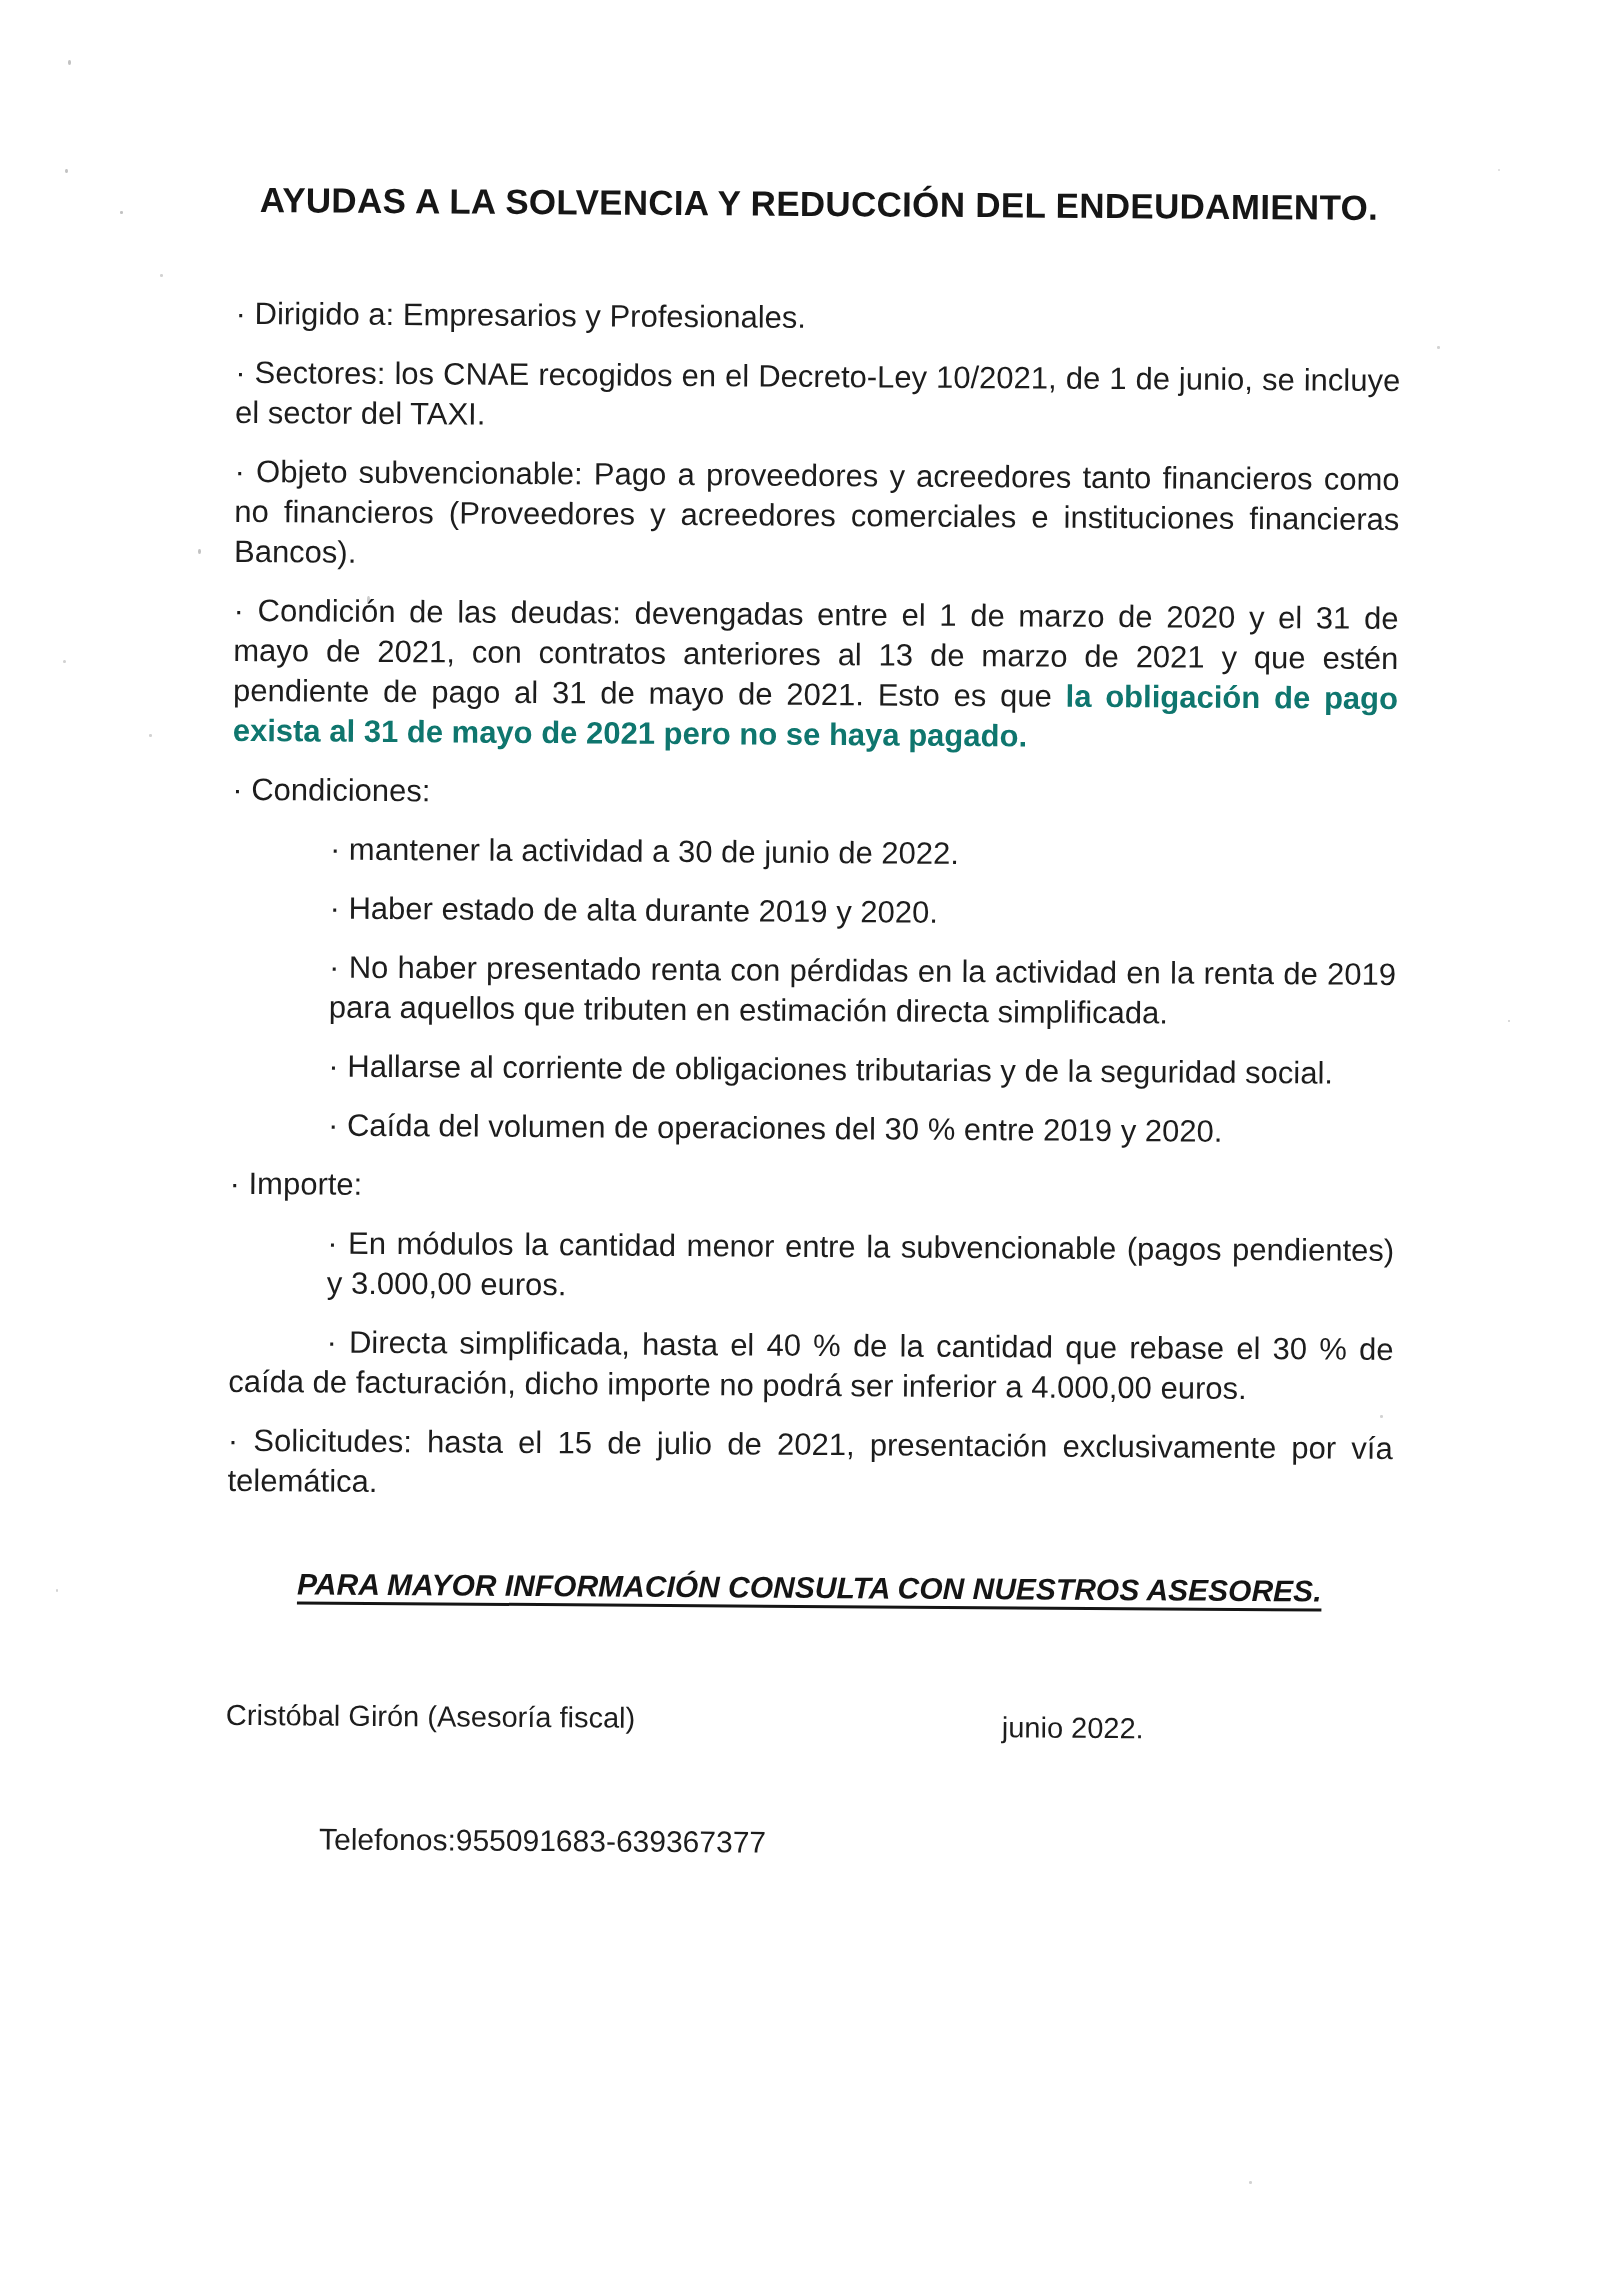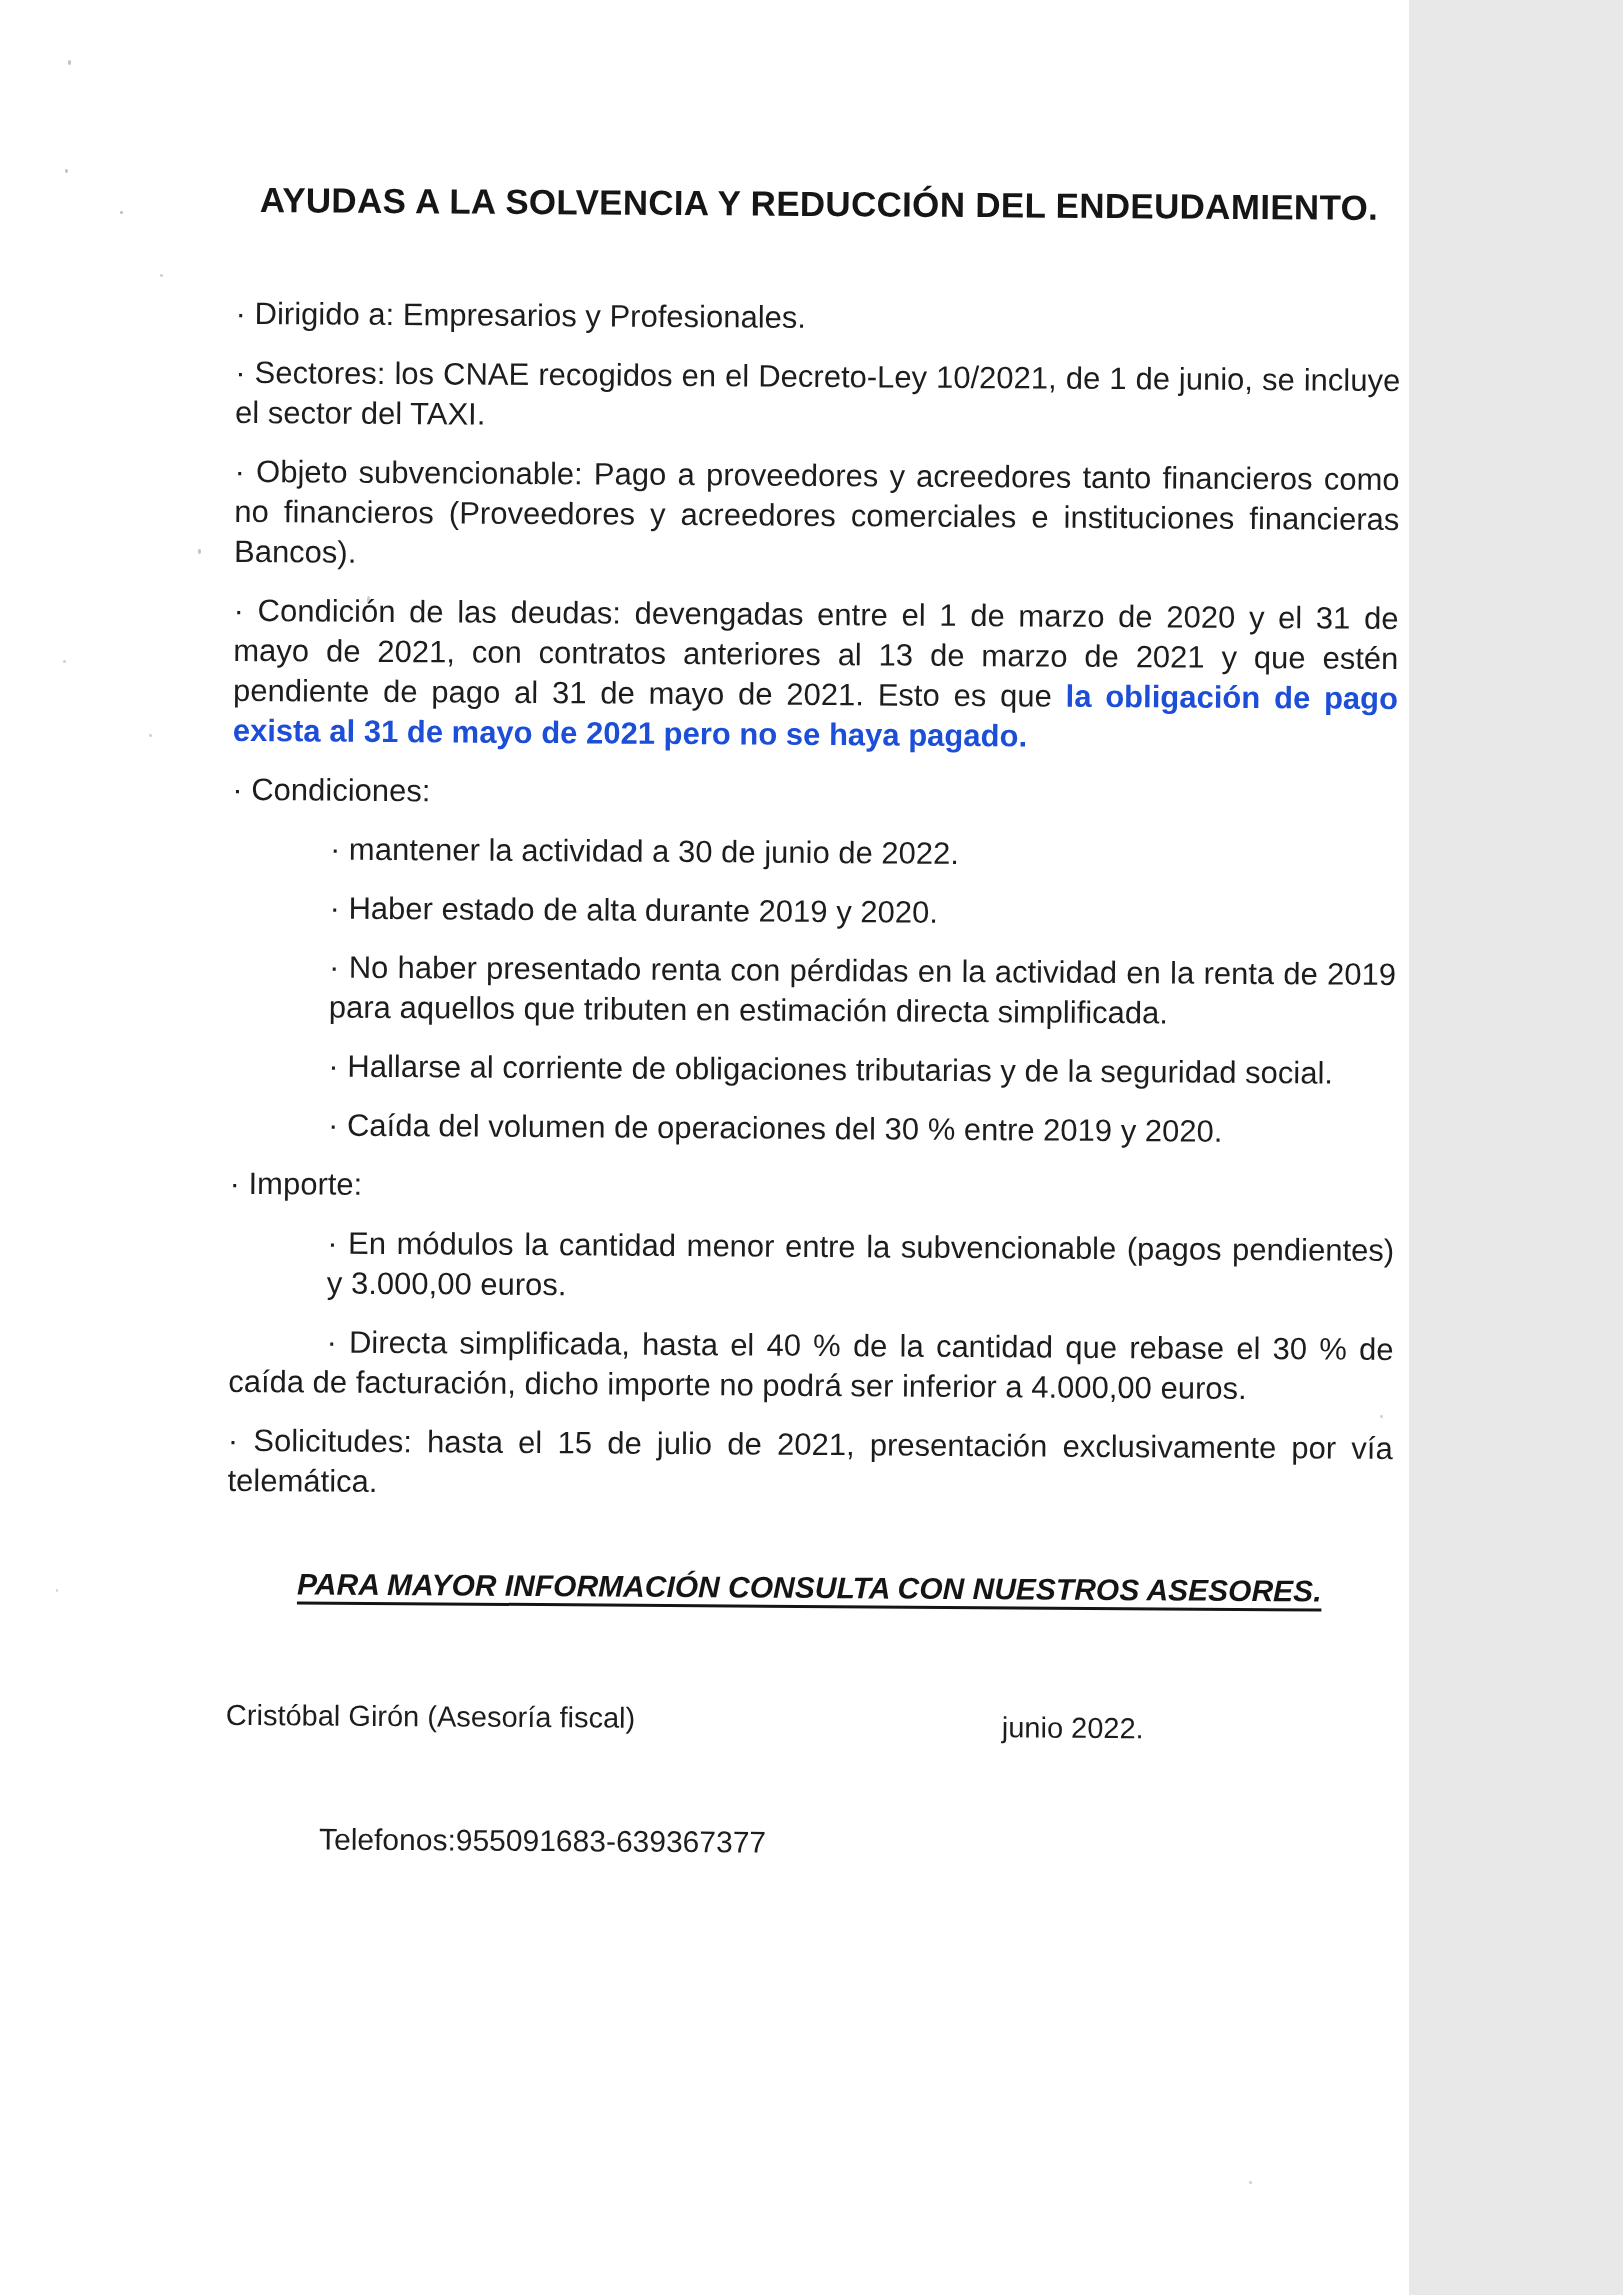--- a/index.html
+++ b/index.html
@@ -1,18 +1,18 @@
 <!DOCTYPE html>
 <html lang="es" style="font-size:10.5px"><head>
 <meta charset="utf-8">
 <style>
   html, body { margin: 0; padding: 0; background: #e8e8e8; }
   .page {
     position: relative;
-    width: 1409px;
+    width: 1623px;
     height: 2295px;
     background: #ffffff;
     overflow: hidden;
     font-family: "Liberation Sans", "DejaVu Sans", sans-serif;
     color: #1d1d1d;
   }
   
   .scan-content {
     position: absolute;
     left: 234px;
@@ -34,21 +34,21 @@
     margin-top: 19px;
     font-size: 31px;
     line-height: 40px;
     text-align: left;
     color: #1d1d1d;
   }
   .gap-after-title { margin-top: 73px; }
   .just   { text-align: justify; }
   .indent { margin-left: 98px; }
   .first-indent { text-indent: 98px; }
-  .bold-seg { font-weight: 700; color: #1d4ed8; }
+  .bold-seg { font-weight: 700; color: #0f766e; }
   .notice {
     margin-top: 63px;
     font-size: 30px;
     line-height: 40px;
     font-weight: 700;
     font-style: italic;
     text-align: center;
     color: #151515;
   }
   .notice .underlined {

